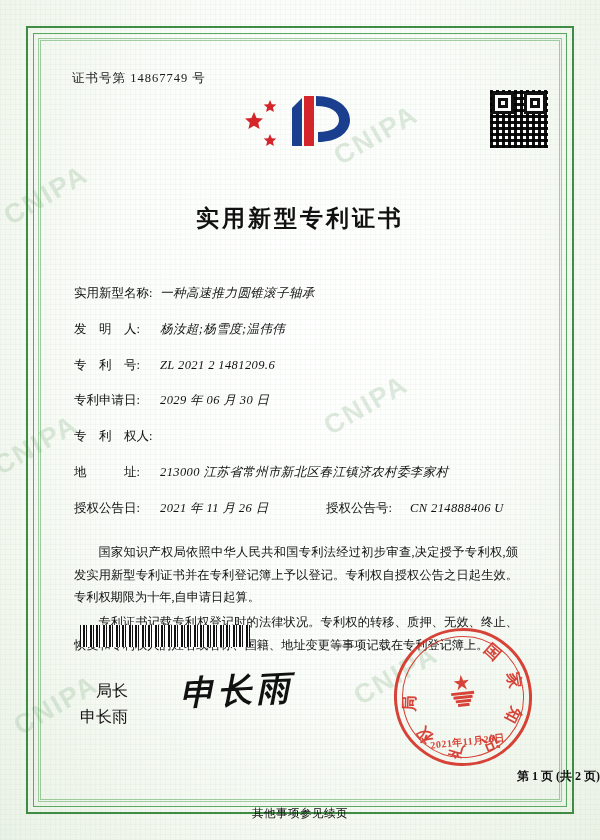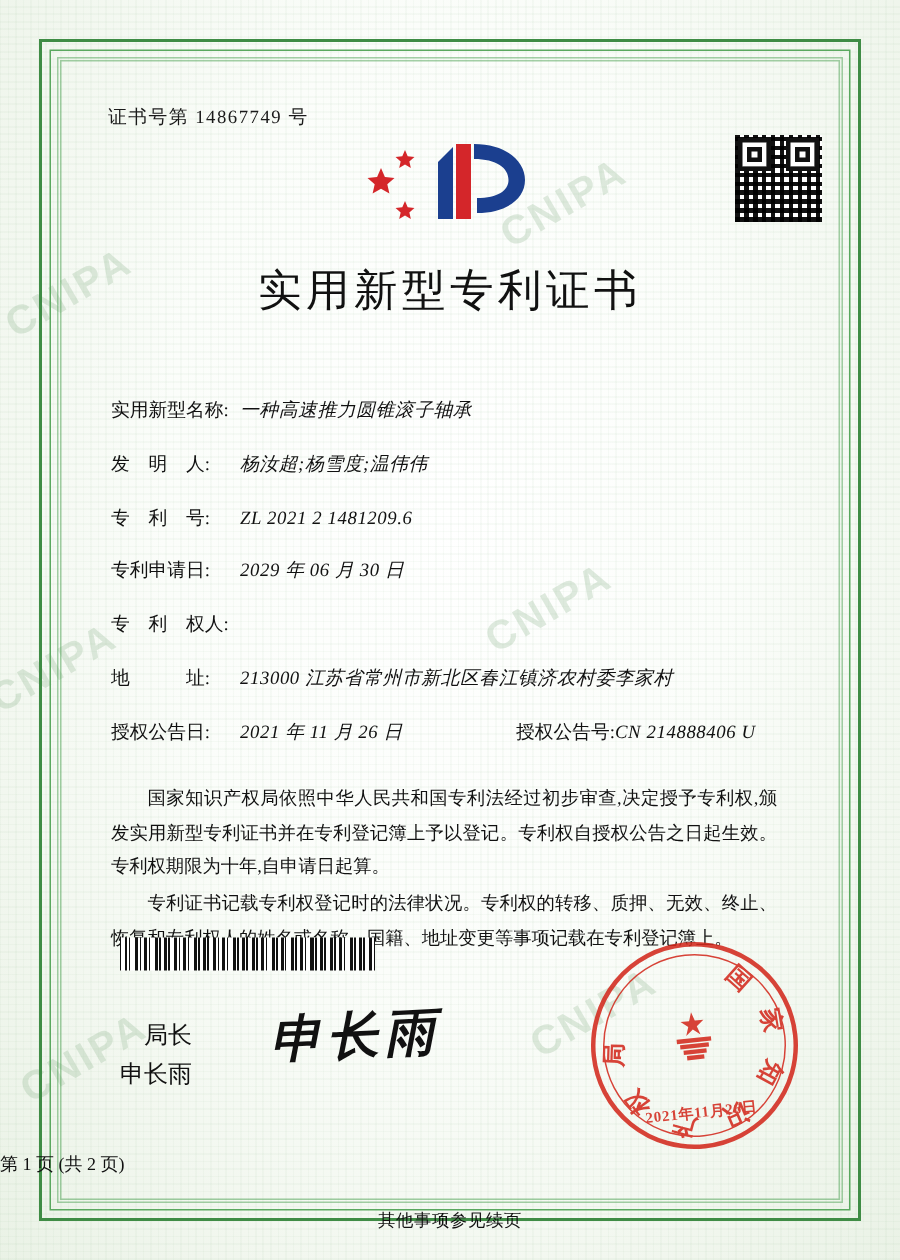--- a/index.html
+++ b/index.html
@@ -106,24 +106,24 @@
     display: flex;
     justify-content: center;
   }
   .logo {
     position: relative;
     width: 120px;
     height: 70px;
   }
 
   .title {
-    margin-top: 87px;
+    margin-top: 116px;
     text-align: center;
-    font-size: 29px;
-    font-weight: normal;
+    font-size: 23px;
+    font-weight: bold;
     letter-spacing: 3px;
     color: #111;
     font-family: "DejaVu Serif", serif;
   }
 
   .fields {
     margin-top: 50px;
     padding-left: 14px;
   }
   .row {
@@ -141,21 +141,21 @@
     white-space: nowrap;
   }
   .row .value {
     flex: 1;
     letter-spacing: 0.4px;
     font-style: italic;
   }
   .row-split { display: flex; }
   .row-split .half-left { flex: 0 0 252px; display: flex; align-items: flex-end; }
   .row-split .half-right { flex: 1; display: flex; }
-  .row-split .half-right .label { width: 84px; flex: 0 0 84px; text-align: right; }
+  .row-split .half-right .label { width: 84px; flex: 0 0 84px; }
 
   .paragraphs {
     margin-top: 24px;
     padding-left: 14px;
     padding-right: 6px;
     font-size: 12.2px;
     line-height: 1.85;
     color: #111;
     text-align: justify;
   }
@@ -242,23 +242,24 @@
     color: #d32a1e;
     font-size: 10px;
     font-weight: bold;
     letter-spacing: 0.5px;
   }
 
   .page-num {
     position: absolute;
     left: 0; right: 0;
     top: 768px;
-    text-align: left;
+    text-align: right;
     font-size: 12px;
     color: #111;
+    font-weight: bold;
   }
   .footer-note {
     position: absolute;
     left: 0; right: 0;
     top: 806px;
     text-align: center;
     font-size: 11.5px;
     color: #111;
     letter-spacing: 0.5px;
   }

